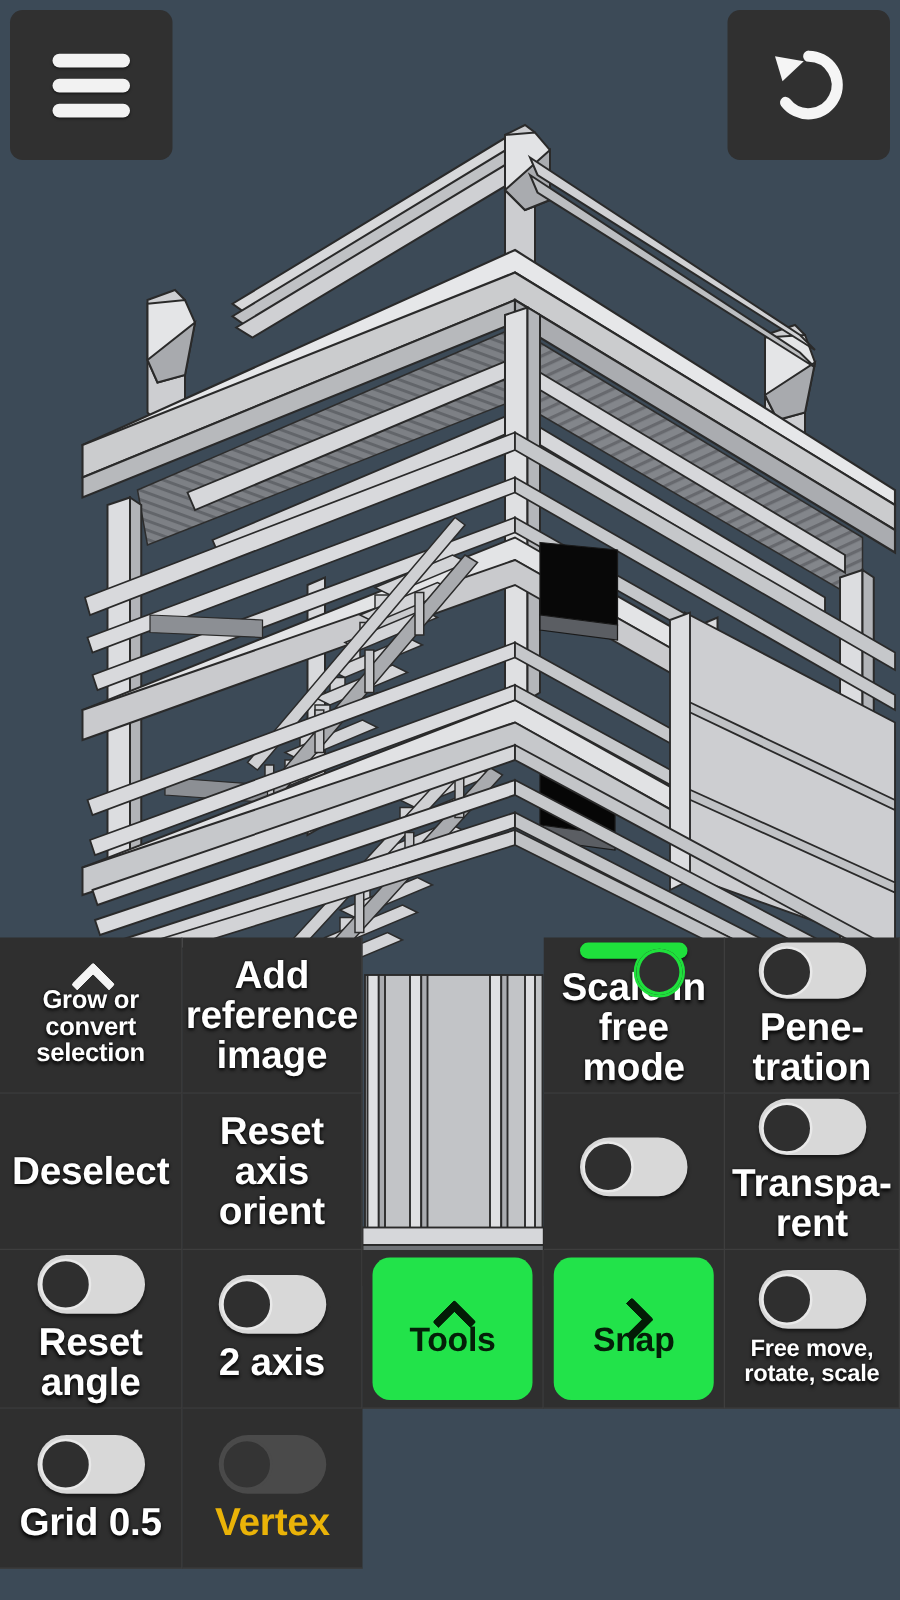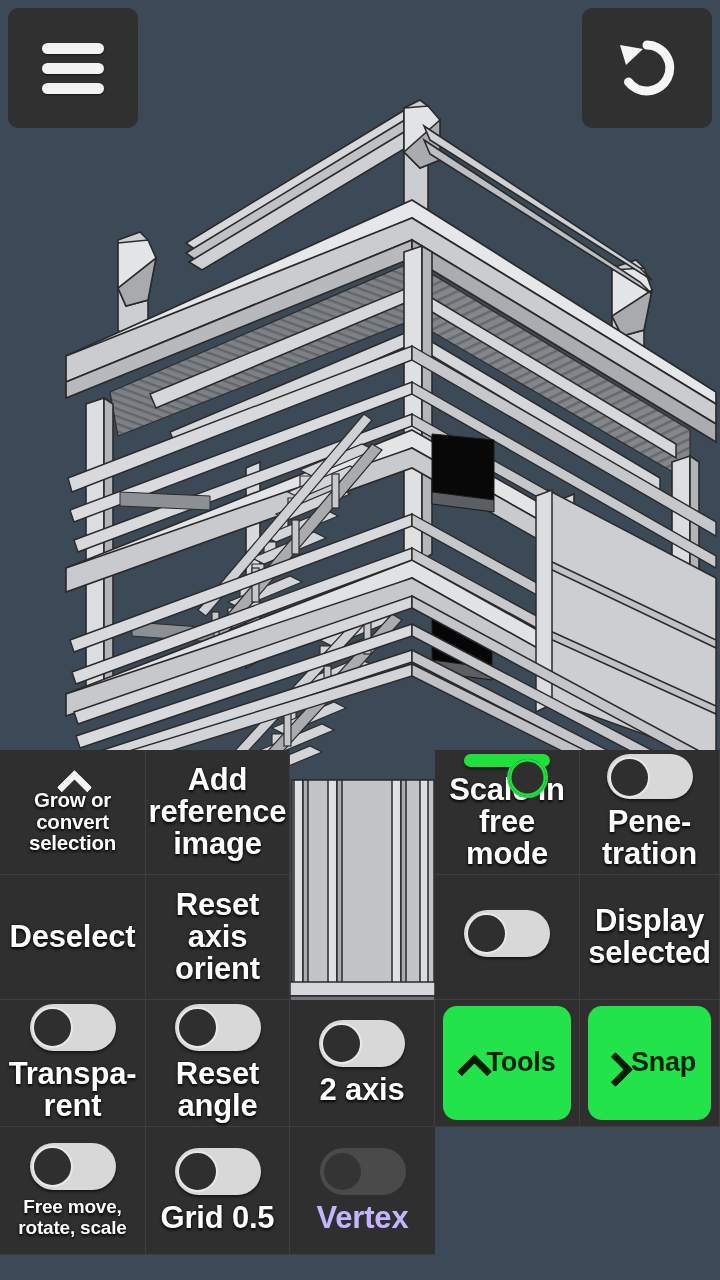--- a/index.html
+++ b/index.html
@@ -114,30 +114,30 @@
     border-radius: 50%;
     background: #2f2f2f;
     border: 2.5px solid #e9e9e9;
   }
   .toggle.off { background: #d8d8d8; }
   .toggle.off .knob { left: 2px; }
   .toggle.on  { background: #1fe03c; }
   .toggle.on  .knob { right: 2px; border-color:#1fe03c; box-shadow: inset 0 0 0 2.5px #1fe03c; }
   .cell.disabled .toggle.off { background: #4a4a4a; box-shadow:none; }
   .cell.disabled .toggle.off .knob { background:#343434; border-color:#4a4a4a; }
-  .cell.disabled .cell-label { color: #c4b5fd; text-shadow: none; }
+  .cell.disabled .cell-label { color: #eab308; text-shadow: none; }
 
   
   .green-btn {
     position: absolute;
     inset: 6px 8px 6px 8px;
     background: #22e34a;
     border-radius: 14px;
     display: flex;
-    flex-direction: row;
+    flex-direction: column;
     align-items: center;
     justify-content: center;
     color: #041f08;
   }
   .green-btn .cell-label { color:#041f08; text-shadow:none; font-size: 27px; }
 </style>
 </head>
 <body>
 
 <div id="app">
@@ -391,23 +391,20 @@
       <div class="cell-label">Reset axis orient</div>
     </div>
     <div class="cell transparent-cell"></div>
     <div class="cell">
       <div class="toggle off">
           <div class="knob"></div>
         </div>
     </div>
 
     <div class="cell">
-      <div class="cell-label">Display selected</div>
-    </div>
-    <div class="cell">
       <div class="toggle off">
           <div class="knob"></div>
         </div>
       <div class="cell-label">Transpa-</div>
       <div class="cell-label">rent</div>
     </div>
     <div class="cell">
       <div class="toggle off">
           <div class="knob"></div>
         </div>

